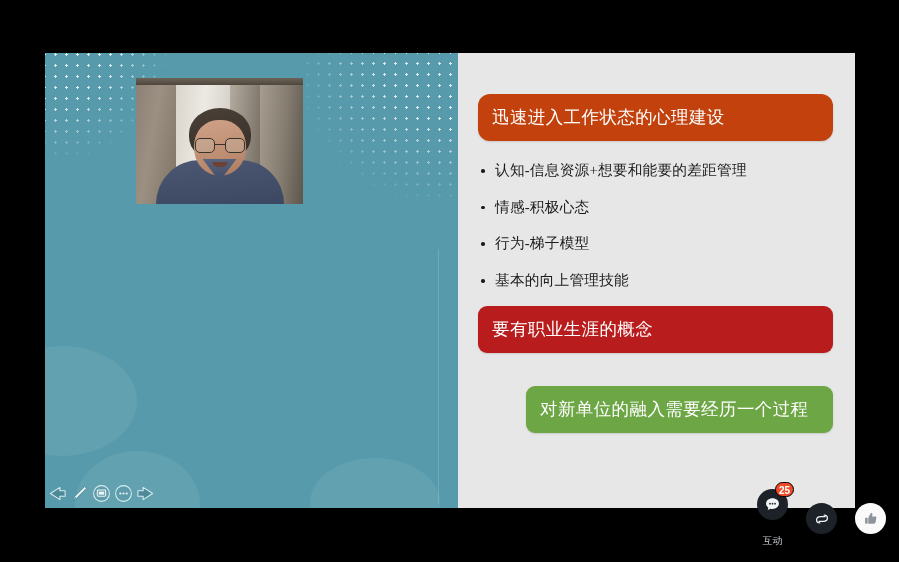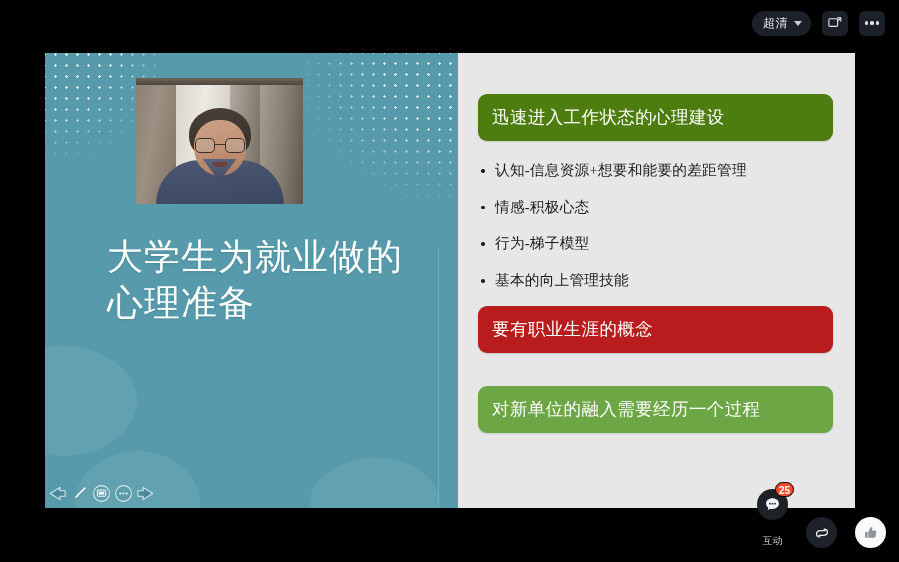--- a/index.html
+++ b/index.html
@@ -143,82 +143,62 @@
   
   .right-panel {
     position: relative; width: 397px; height: 455px;
     background: #e7e7e7; padding: 41px 22px 0 20px;
   }
   .bar {
     border-radius: 9px; color: #ffffff; font-size: 17.5px;
     padding: 13px 14px 14px 14px; line-height: 1.15; letter-spacing: .4px;
     box-shadow: 0 1px 2px rgba(0,0,0,.13);
   }
-  .bar.blue  { background: #4d7c0f; }
+  .bar.blue  { background: #c2410c; border-radius: 12px; }
   .bar.green { background: #b91c1c; }
-  .bar.olive { background: #6da644; }
+  .bar.olive { background: #6da644; margin-left: 48px; }
   .bullets { padding: 0; margin: 0; list-style: none; }
   .bullets li {
     position: relative; padding-left: 17px;
     font-size: 14.7px; color: #1b1b1b; line-height: 1.2;
     letter-spacing: .2px;
   }
   .bullets li::before {
     content: ""; position: absolute; left: 3px; top: 7px;
     width: 3.6px; height: 3.6px; border-radius: 50%; background: #1b1b1b;
   }
   .grp-a li { margin-bottom: 0; font-family: Liberation Serif, serif; }
   .grp-a li + li { margin-top: 19px; }
   .sp-a { height: 21px; }
   .sp-b { height: 16px; }
   .sp-c { height: 17px; }
   .sp-d { height: 16px; }
 
   
   .actions {
     position: absolute; right: 13px; bottom: 14px;
-    display: flex; align-items: flex-end; gap: 18px;
+    display: flex; align-items: center; gap: 18px;
   }
   .action { position: relative; width: 31px; display: flex; flex-direction: column; align-items: center; cursor: pointer; }
   .circ { width: 31px; height: 31px; border-radius: 50%; display: flex; align-items: center; justify-content: center; }
   .circ.dark  { background: #1d2128; }
   .circ.white { background: #fafafa; }
   .badge {
     position: absolute; left: 18px; top: -7px; min-width: 18px; height: 15px;
     background: #f04a28; color: #fff; border-radius: 8px;
     font-size: 10px; line-height: 15px; text-align: center; padding: 0 3px;
     border: 1.5px solid #000; font-weight: bold;
   }
   .act-label { margin-top: 14px; font-size: 10px; color: #c6cad0; white-space: nowrap; }
 </style>
 </head>
 <body>
 
 <div id="app">
 
-  <div class="topbar">
-    <div class="quality-pill">
-      <span class="lbl">超清</span>
-      <span class="chev"></span>
-    </div>
-    <div class="icon-btn">
-      <svg width="14" height="14" viewBox="0 0 16 16">
-        <rect x="1" y="3.2" width="10" height="8.6" rx="1.3" fill="none" stroke="#e2e6ea" stroke-width="1.3"></rect>
-        <path d="M11 2.2 L14.6 2.2 L14.6 5.8" fill="none" stroke="#e2e6ea" stroke-width="1.3" stroke-linecap="round" stroke-linejoin="round"></path>
-        <path d="M11.4 5.4 L14.4 2.4" fill="none" stroke="#e2e6ea" stroke-width="1.3" stroke-linecap="round"></path>
-      </svg>
-    </div>
-    <div class="icon-btn">
-      <span class="dots3">
-          <i></i>
-          <i></i>
-          <i></i>
-        </span>
-    </div>
-  </div>
 
   <div class="stage">
 
     <div class="left-panel">
       <span class="dots-tl"></span>
       <span class="dots-tr"></span>
       <span class="blob blob-a"></span>
       <span class="blob blob-b"></span>
       <span class="blob blob-c"></span>
       <span class="panel-divider"></span>
@@ -236,22 +216,20 @@
         <span class="wc-face"></span>
         <span class="wc-collar"></span>
         <span class="wc-glasses">
           <span class="lens l"></span>
             <span class="lens r"></span>
             <span class="bridge"></span>
         </span>
         <span class="wc-mouth"></span>
       </div>
 
-      <div class="slide-title">大学生为就业做的
-心理准备</div>
 
       <div class="nav-controls">
         <span class="ctl">
           <svg width="19" height="19" viewBox="0 0 20 20">
             <path d="M12.5 3.5 L12.5 7 L18 7 L18 13 L12.5 13 L12.5 16.5 L2.5 10 Z" fill="#4c8a99" stroke="#d8ecef" stroke-width="1.1" stroke-linejoin="round"></path>
           </svg>
         </span>
         <span class="ctl">
           <svg width="19" height="19" viewBox="0 0 20 20">
             <path d="M15.5 2.6 L17.4 4.5 L6.6 15.3 L3.6 16.4 L4.7 13.4 Z" fill="#eef6f8" stroke="#4c8a99" stroke-width="1"></path>

